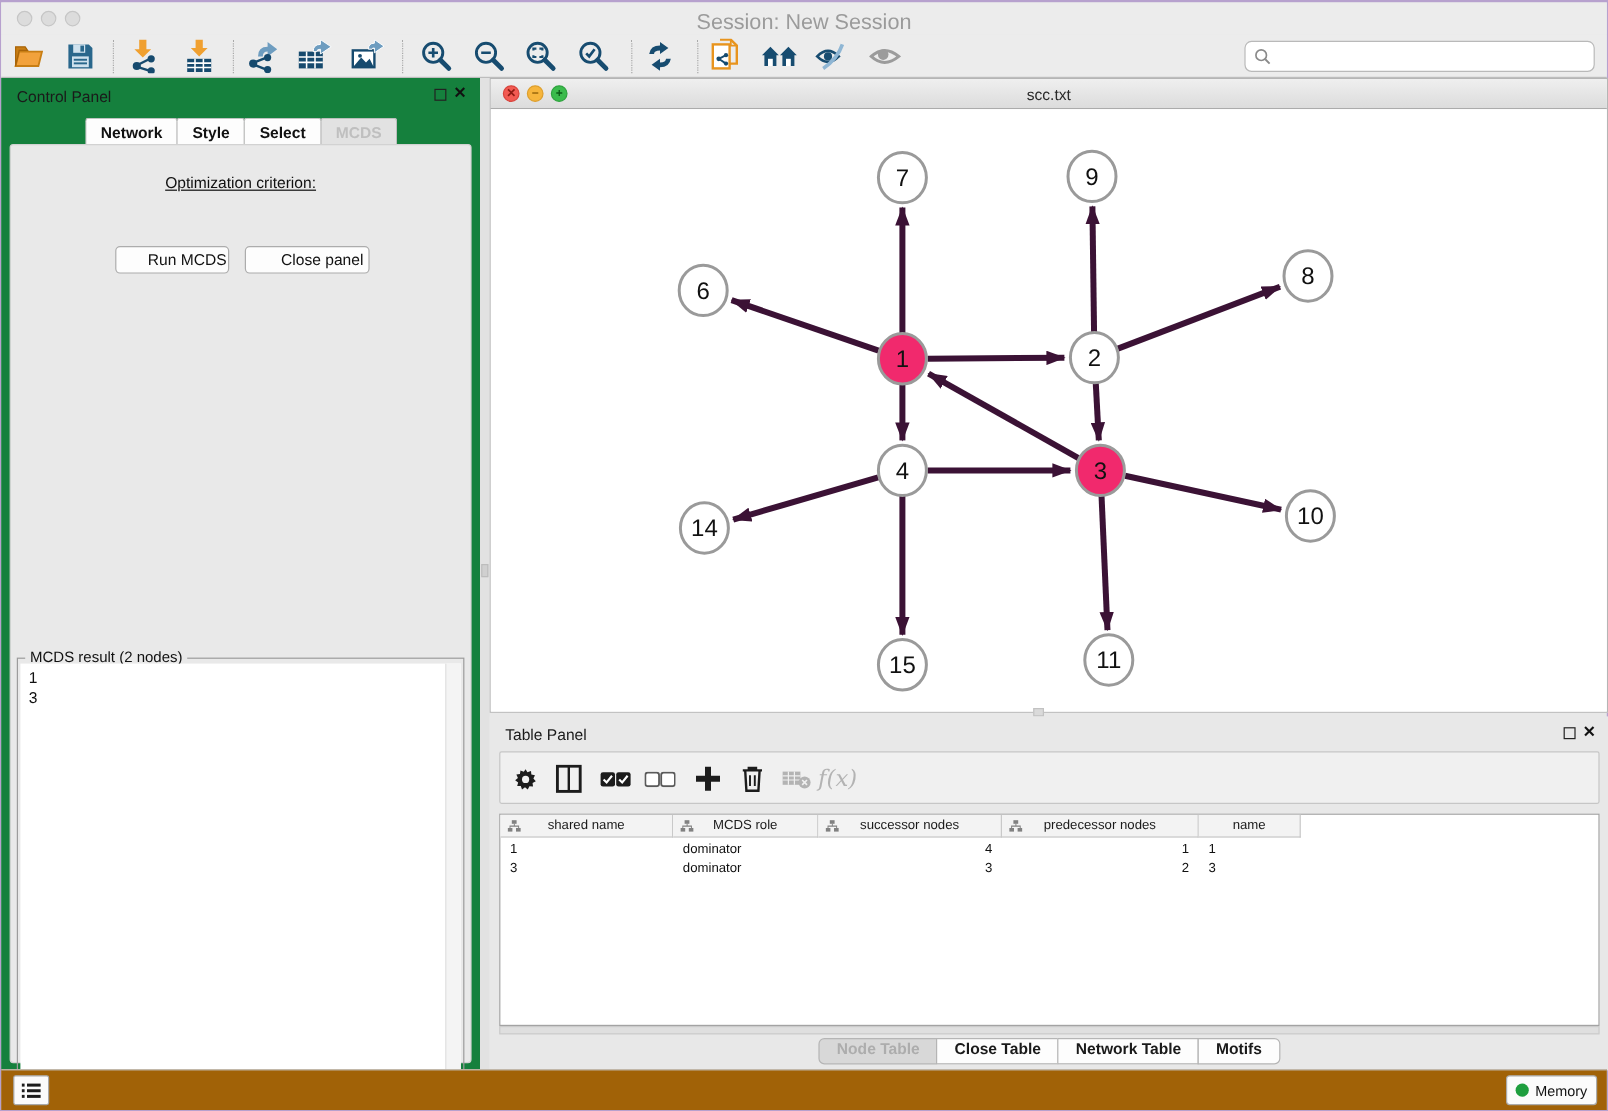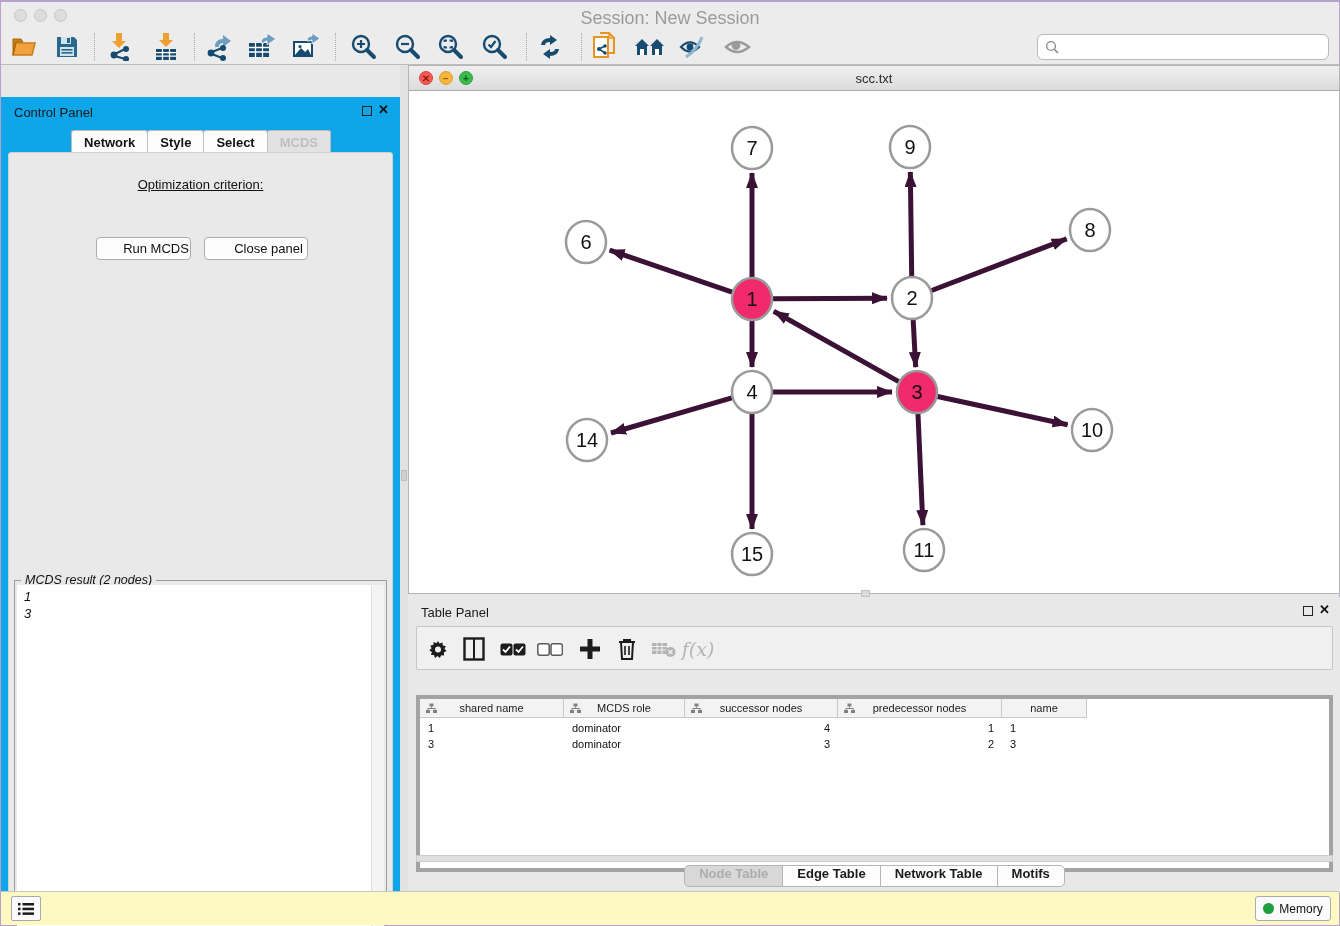--- a/index.html
+++ b/index.html
@@ -12,36 +12,36 @@
   .titlebar .title { position:absolute; width:100%; text-align:center; top:6px; font-size:18px; color:#9B9B9B; }
   .tl { position:absolute; top:7px; width:13px; height:13px; border-radius:50%; background:#DCDCDC; border:1px solid #C6C6C6; }
 
   
   .toolbar { position:absolute; left:0; top:27px; width:100%; height:36px; background:#ECECEC; border-bottom:1px solid #BDBDBD; }
   .tbtn { position:absolute; top:2px; width:36px; height:32px; display:flex; align-items:center; justify-content:center; }
   .tsep { position:absolute; top:4px; width:1px; height:28px; border-left:1px dotted #A9A9A9; }
   .searchbox { position:absolute; right:10px; top:5px; width:292px; height:26px; background:#FFFFFF; border:1px solid #B9B9B9; border-radius:6px; display:flex; align-items:center; padding-left:7px; }
 
   
-  .cpanel { position:absolute; left:0; top:63px; width:399px; height:827px; background:#0ea5e9;margin-top:32px; }
+  .cpanel { position:absolute; left:0; top:63px; width:399px; height:827px; background:#15803d; }
   .panel-head { position:absolute; left:0; top:0; width:100%; height:26px; }
   .panel-title { position:absolute; left:13px; top:8px; font-size:13px; color:#1A1A1A; }
   .float-ico { position:absolute; top:9px; width:10px; height:10px; border:1.5px solid #222; background:transparent; }
   .close-ico { position:absolute; top:5px; font-size:13px; font-weight:bold; color:#111; }
   .tabbar { position:absolute; left:0; top:33px; width:100%; text-align:center; }
   .tab { display:inline-block; border:1px solid #BDBDBD; border-bottom:none; background:#FDFDFD; padding:4px 12px 5px 12px; font-size:13px; font-weight:bold; color:#111; border-radius:3px 3px 0 0; margin-right:-1px; vertical-align:bottom; }
   .tab.sel { background:#E2E2E2; color:#BFBFBF; }
   .cbody { position:absolute; left:7px; top:55px; width:385px; height:766px; background:#E9E9E9; border:1px solid #D2D2D2; border-radius:3px; }
   .optlabel { position:absolute; width:100%; top:24px; text-align:center; font-size:13px; color:#111;text-decoration:underline; }
   .dropdown { position:absolute; left:37px; top:50px; width:310px; height:24px; background:#FFF; border:1px solid #ABABAB; border-radius:4px; font-size:13px; color:#111; line-height:22px; padding-left:11px; }
   .dd-arrows { position:absolute; right:7px; top:4px; width:9px; height:15px; }
   .dd-arrows .u { width:0;height:0;border-left:4.5px solid transparent;border-right:4.5px solid transparent;border-bottom:5px solid #555; margin-bottom:4px;}
   .dd-arrows .d { width:0;height:0;border-left:4.5px solid transparent;border-right:4.5px solid transparent;border-top:5px solid #555;}
   .btn { position:absolute; top:84px; height:23px; background:#FDFDFD; border:1px solid #ACACAC; border-radius:4px; font-size:13px; color:#111; text-align:center; line-height:21px;padding-left:25px; }
-  .fieldset { position:absolute; left:5px; top:427px; width:373px; height:372px; border:1px solid #9C9C9C;font-style:italic; }
+  .fieldset { position:absolute; left:5px; top:427px; width:373px; height:372px; border:1px solid #9C9C9C; }
   .fieldset .legend { position:absolute; left:6px; top:-8px; background:#E9E9E9; padding:0 4px; font-size:12.5px; color:#111; }
   .fieldset .inner { position:absolute; left:2px; top:4px; right:2px; bottom:2px; background:#FFFFFF; }
   .fieldset .lines { position:absolute; left:7px; top:3px; font-size:13px; color:#111; line-height:17px; white-space:pre-line; }
   .fieldset .scroll { position:absolute; right:0; top:0; bottom:0; width:13px; background:#F4F4F4; border-left:1px solid #E0E0E0; }
 
   .vsplit { position:absolute; left:399px; top:63px; width:8px; height:827px; background:#E2E2E2; }
   .vsplit .grip { position:absolute; left:1px; top:405px; width:6px; height:11px; background:#D0D0D0; border:1px solid #BDBDBD; }
 
   
   .netwin { position:absolute; left:407px; top:63px; width:932px; height:529px; background:#FFFFFF; border:1px solid #B5B5B5; }
@@ -52,36 +52,36 @@
   .dot.yel { background:#F6B53C; border:1px solid #DD9F2E; color:#8E5E05; }
   .dot.grn { background:#3BBB4C; border:1px solid #2FA33F; color:#0D5C18; }
   .canvas { position:absolute; left:0; top:25px; width:930px; height:502px; background:#FFFFFF; }
   .hgrip { position:absolute; left:452px; top:524px; width:9px; height:7px; background:#DADADA; border:1px solid #C2C2C2; }
 
   
   .tpanel { position:absolute; left:407px; top:595px; width:932px; height:295px; background:#E8E8E8; }
   .ttool { position:absolute; left:8px; top:29px; width:917px; height:44px; background:#F0F0F0; border:1px solid #C6C6C6; border-radius:2px; }
   .ttool-ico { position:absolute; top:6px; width:32px; height:32px; display:flex; align-items:center; justify-content:center; }
   .fx { font-family:"DejaVu Serif", serif; font-style:italic; font-size:19px; color:#B3B3B3; }
-  .tblwrap { position:absolute; left:8px; top:98px; width:917px; height:177px; background:#FFFFFF; border:4px solid #a3a3a3; }
+  .tblwrap { position:absolute; left:8px; top:81px; width:917px; height:177px; background:#FFFFFF; border:1px solid #a3a3a3; }
   .thead { position:absolute; left:0; top:0; height:19px; }
   .th { position:absolute; top:0; height:19px; background:#F3F3F3; border-right:1px solid #C9C9C9; border-bottom:1px solid #C9C9C9; font-size:11px; color:#1A1A1A; text-align:center; line-height:18px; }
   .th svg { position:absolute; left:6px; top:4px; }
   .trow { position:absolute; left:0; height:16px; width:100%; }
   .td { position:absolute; top:0; height:16px; font-size:11px; color:#111; line-height:16px; padding:0 8px; }
   .td.r { text-align:right; }
   .tbl-bottom { position:absolute; left:8px; top:258px; width:917px; height:7px; background:#DFDFDF; border:1px solid #CBCBCB; }
   .btabs { position:absolute; left:0; top:268px; width:100%; text-align:center; }
   .btab { display:inline-block; border:1px solid #B5B5B5; background:#FDFDFD; padding:0 14px 5px 14px; font-size:13px; font-weight:bold; color:#1A1A1A; margin-right:-1px; vertical-align:bottom; }
   .btab:first-child { border-radius:5px 0 0 5px; }
   .btab:last-child { border-radius:0 5px 5px 0;text-align:right; }
   .btab.sel { background:#D8D8D8; color:#ADADAD; }
 
   
-  .statusbar { position:absolute; left:0; bottom:0; width:100%; height:34px; background:#fef9c3; border-top:1px solid #C6C6C6; }
+  .statusbar { position:absolute; left:0; bottom:0; width:100%; height:34px; background:#a16207; border-top:1px solid #C6C6C6; }
   .listbtn { position:absolute; left:10px; top:4px; width:30px; height:25px; background:#FBFBFB; border:1px solid #A9A9A9; border-radius:2px; display:flex; align-items:center; justify-content:center; }
   .membtn { position:absolute; right:8px; top:4px; width:76px; height:25px; background:#FBFBFB; border:1px solid #ABABAB; border-radius:3px; font-size:12px; color:#111; display:flex; align-items:center; justify-content:center; gap:5px; }
   .memdot { width:11px; height:11px; border-radius:50%; background:#1E9E3E; }
 </style>
 </head>
 <body>
 
 <div class="app">
 
   <div class="titlebar">
@@ -450,21 +450,21 @@
           <div class="trow" style="top: 37px;">
             <div class="td" style="left: 0px; width: 144px;">3</div>
             <div class="td" style="left: 144px; width: 121px;">dominator</div>
             <div class="td r" style="left: 265px; width: 153px;">3</div>
             <div class="td r" style="left: 418px; width: 164px;">2</div>
             <div class="td" style="left: 582px; width: 85px;">3</div>
           </div>
         </div>
     </div>
     <div class="tbl-bottom"></div>
-    <div class="btabs" id="tbl-tabs"><span class="btab sel">Node Table</span><span class="btab">Edge Table</span><span class="btab">Network Table</span><span class="btab">Motifs</span></div>
+    <div class="btabs" id="tbl-tabs"><span class="btab sel">Node Table</span><span class="btab">Close Table</span><span class="btab">Network Table</span><span class="btab">Motifs</span></div>
   </div>
 
   <div class="statusbar">
     <div class="listbtn">
       <svg width="16" height="14" viewBox="0 0 16 14">
           <g fill="#1C1C1C">
             <rect x="0" y="1" width="2.5" height="2.5"></rect>
             <rect x="4.5" y="1" width="11.5" height="2.5"></rect>
             <rect x="0" y="5.7" width="2.5" height="2.5"></rect>
             <rect x="4.5" y="5.7" width="11.5" height="2.5"></rect>

